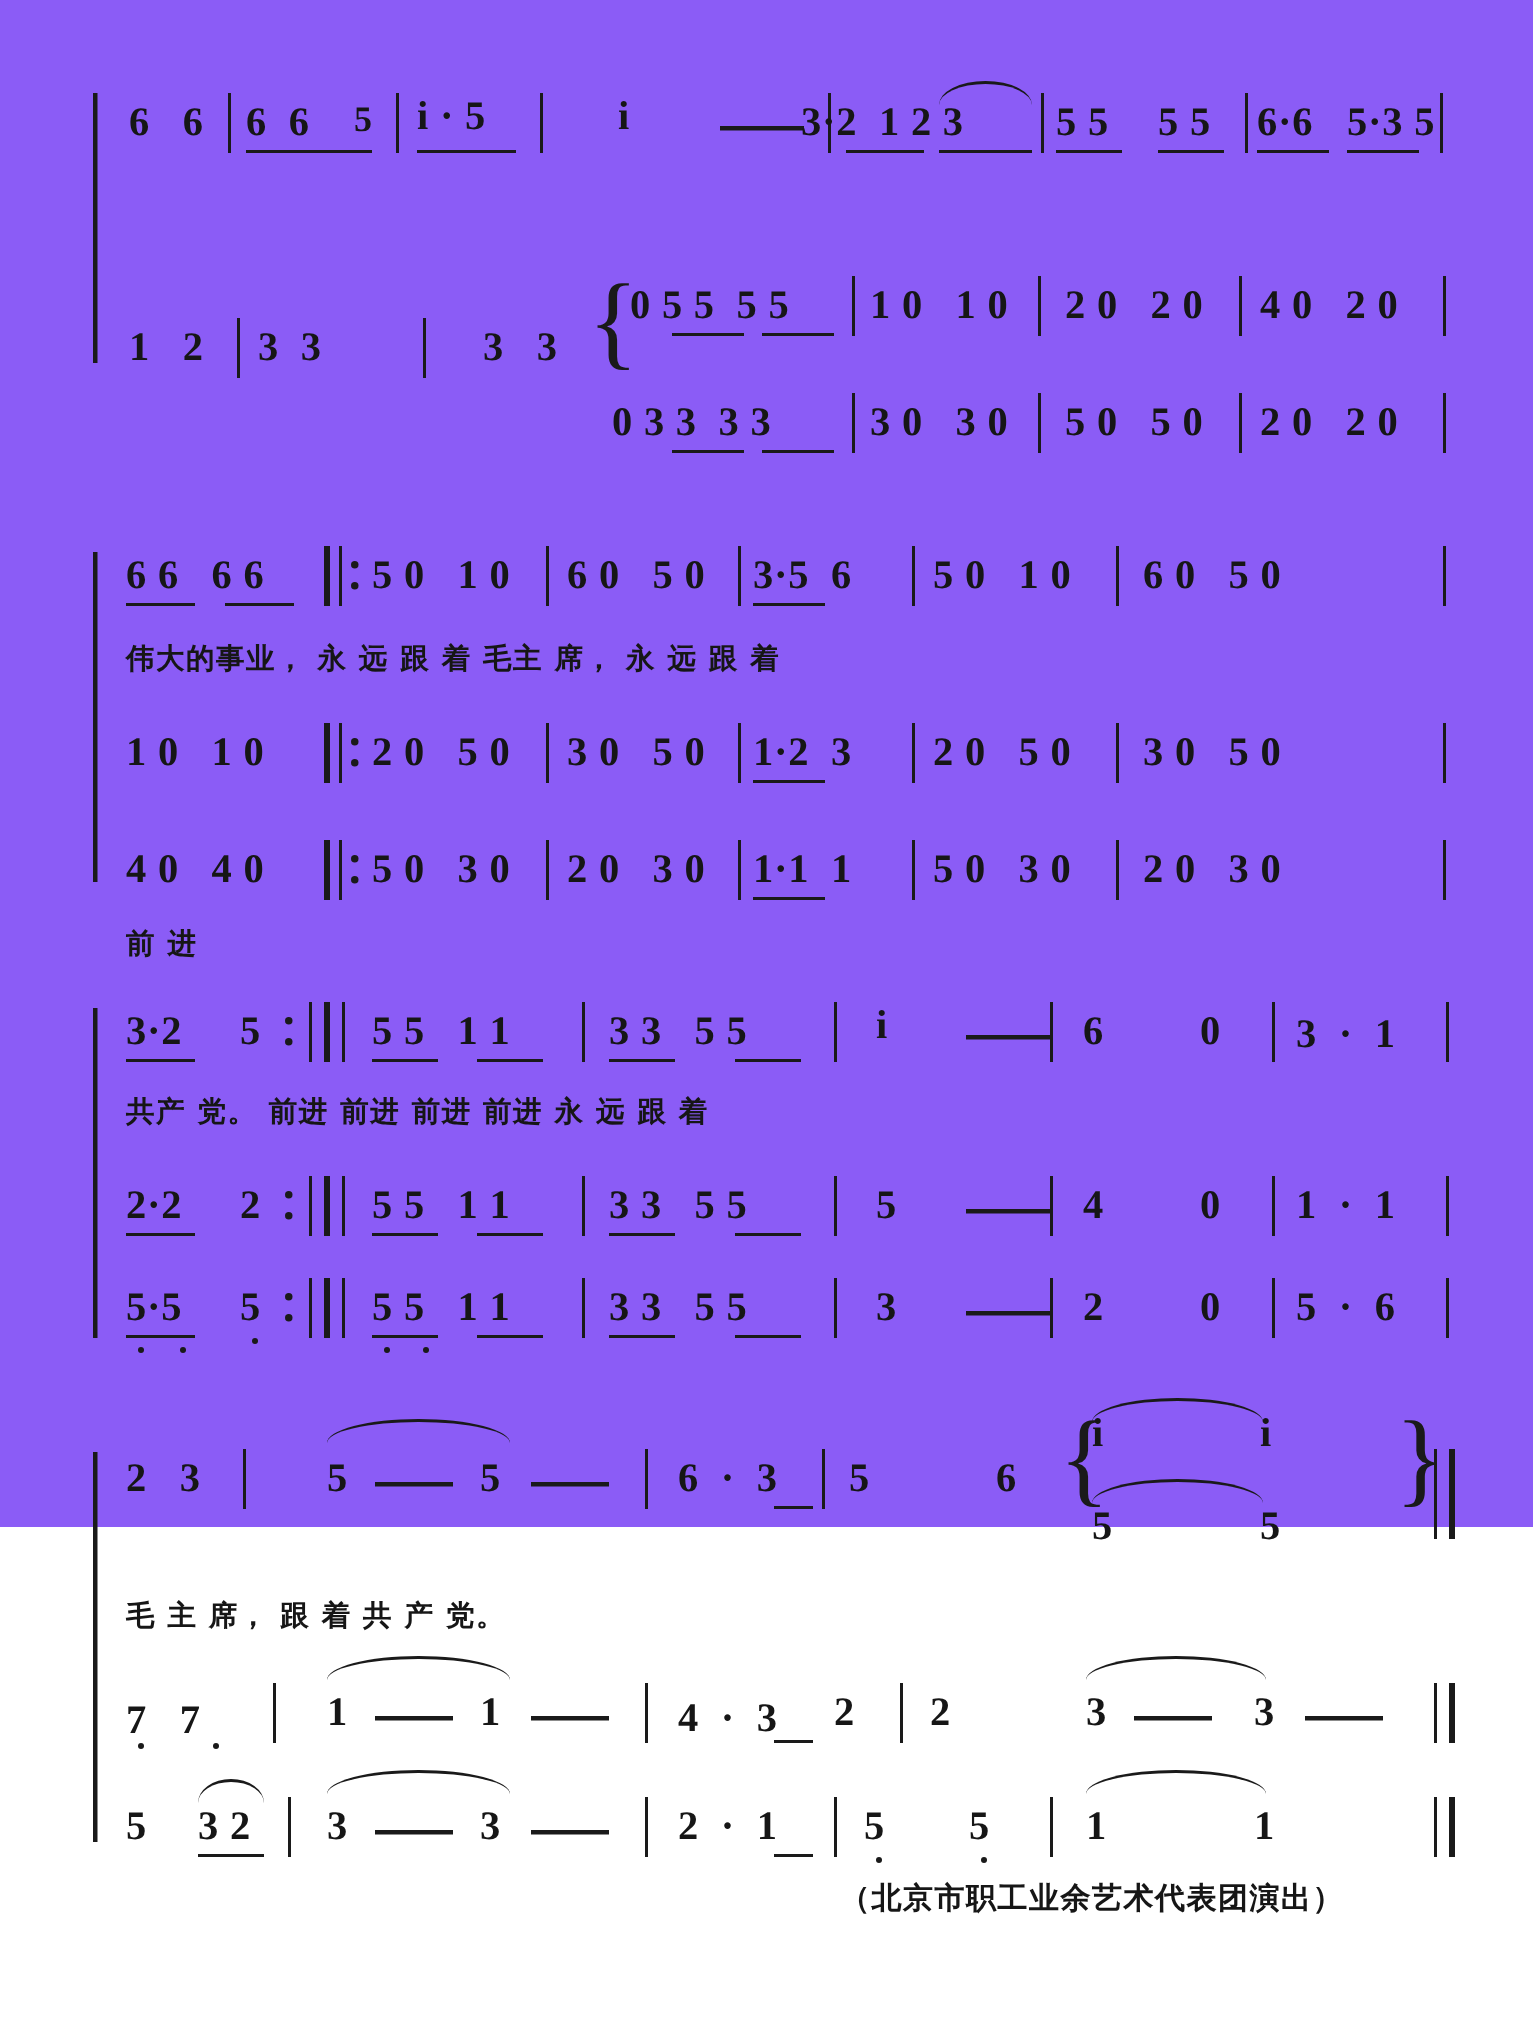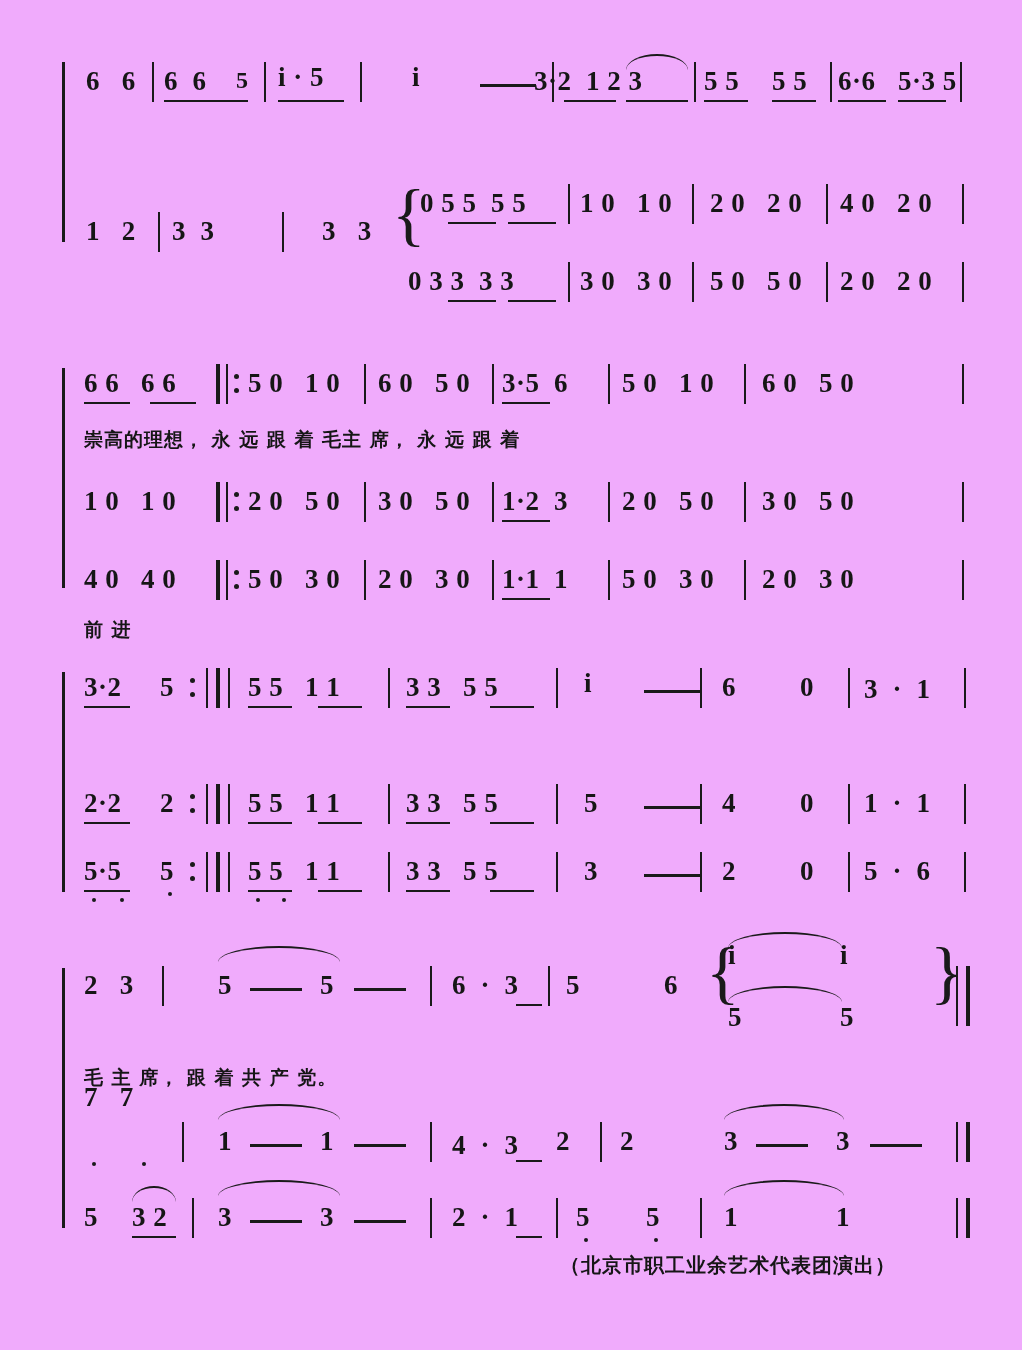--- a/index.html
+++ b/index.html
@@ -11,22 +11,22 @@
     width: 1022px;
     height: 1350px;
     font-family: "Liberation Serif", serif;
     color: #161616;
     position: relative;
     overflow: hidden;
   }
   .page {
     position: relative;
     width: 1022px;
-    height: 1350px;
-    background: #f0abfc;
+    height: 1018px;
+    background: #8b5cf6;
   }
   
   .u {
     position: absolute;
     white-space: nowrap;
     line-height: 1;
   }
   .num {
     font-family: "Liberation Serif", serif;
     font-weight: bold;
@@ -204,21 +204,21 @@
   <div class="u num" style="left:378px; top:370px;">6&nbsp;0&nbsp;&nbsp;&nbsp;5&nbsp;0</div>
   <div class="bar" style="left:492px; top:364px; height:40px;"></div>
   <div class="u num" style="left:502px; top:370px;">3·5&nbsp;&nbsp;6</div>
   <div class="beam" style="left:502px; top:402px; width:48px;"></div>
   <div class="bar" style="left:608px; top:364px; height:40px;"></div>
   <div class="u num" style="left:622px; top:370px;">5&nbsp;0&nbsp;&nbsp;&nbsp;1&nbsp;0</div>
   <div class="bar" style="left:744px; top:364px; height:40px;"></div>
   <div class="u num" style="left:762px; top:370px;">6&nbsp;0&nbsp;&nbsp;&nbsp;5&nbsp;0</div>
   <div class="bar" style="left:962px; top:364px; height:40px;"></div>
 
-  <div class="u lyr" style="left:84px; top:430px;">崇高的理想，  永 远 跟 着 毛主 席， 永 远 跟  着</div>
+  <div class="u lyr" style="left:84px; top:430px;">伟大的事业，  永 远 跟 着 毛主 席， 永 远 跟  着</div>
 
   <div class="u num" style="left:84px; top:488px;">1&nbsp;0&nbsp;&nbsp;&nbsp;1&nbsp;0</div>
   <div class="bar thick" style="left:216px; top:482px; height:40px;"></div>
   <div class="bar" style="left:226px; top:482px; height:40px;"></div>
   <div class="rdots" style="left:234px; top:492px;">
       <span></span>
       <span></span>
     </div>
   <div class="u num" style="left:248px; top:488px;">2&nbsp;0&nbsp;&nbsp;&nbsp;5&nbsp;0</div>
   <div class="bar" style="left:364px; top:482px; height:40px;"></div>
@@ -275,20 +275,21 @@
   <div class="bar" style="left:556px; top:668px; height:40px;"></div>
   <div class="u num" style="left:584px; top:670px;">i</div>
   <div class="dash" style="left:644px; top:690px; width:56px;"></div>
   <div class="bar" style="left:700px; top:668px; height:40px;"></div>
   <div class="u num" style="left:722px; top:674px;">6</div>
   <div class="u num" style="left:800px; top:674px;">0</div>
   <div class="bar" style="left:848px; top:668px; height:40px;"></div>
   <div class="u num" style="left:864px; top:676px;">3&nbsp;&nbsp;·&nbsp;&nbsp;1</div>
   <div class="bar" style="left:964px; top:668px; height:40px;"></div>
 
+  <div class="u lyr" style="left:84px; top:732px;">共产  党。 前进 前进  前进 前进 永    远   跟 着</div>
 
   <div class="u num" style="left:84px; top:790px;">2·2</div>
   <div class="beam" style="left:84px; top:822px; width:46px;"></div>
   <div class="u num" style="left:160px; top:790px;">2</div>
   <div class="bar" style="left:206px; top:784px; height:40px;"></div>
   <div class="rdots" style="left:190px; top:794px;">
       <span></span>
       <span></span>
     </div>
   <div class="bar thick" style="left:216px; top:784px; height:40px;"></div>
@@ -363,21 +364,21 @@
   <div class="u num" style="left:840px; top:942px;">i</div>
   <div class="slur" style="left:728px; top:986px; width:114px;"></div>
   <div class="u num" style="left:728px; top:1004px;">5</div>
   <div class="u num" style="left:840px; top:1004px;">5</div>
   <div class="cbrace" style="left:930px; top:938px;">}</div>
   <div class="bar thick" style="left:966px; top:966px; height:60px;"></div>
   <div class="bar" style="left:956px; top:966px; height:60px;"></div>
 
   <div class="u lyr" style="left:84px; top:1068px;">毛 主  席，      跟 着 共 产  党。</div>
 
-  <div class="u num" style="left:84px; top:1084px;">7&nbsp;&nbsp;&nbsp;7</div>
+  <div class="u num" style="left:84px; top:1133px;">7&nbsp;&nbsp;&nbsp;7</div>
   <div class="dot" style="left:92px; top:1162px;"></div>
   <div class="dot" style="left:142px; top:1162px;"></div>
   <div class="bar" style="left:182px; top:1122px; height:40px;"></div>
   <div class="slur" style="left:218px; top:1104px; width:122px;"></div>
   <div class="u num" style="left:218px; top:1128px;">1</div>
   <div class="dash" style="left:250px; top:1144px; width:52px;"></div>
   <div class="u num" style="left:320px; top:1128px;">1</div>
   <div class="dash" style="left:354px; top:1144px; width:52px;"></div>
   <div class="bar" style="left:430px; top:1122px; height:40px;"></div>
   <div class="u num" style="left:452px; top:1132px;">4&nbsp;&nbsp;·&nbsp;&nbsp;3</div>

